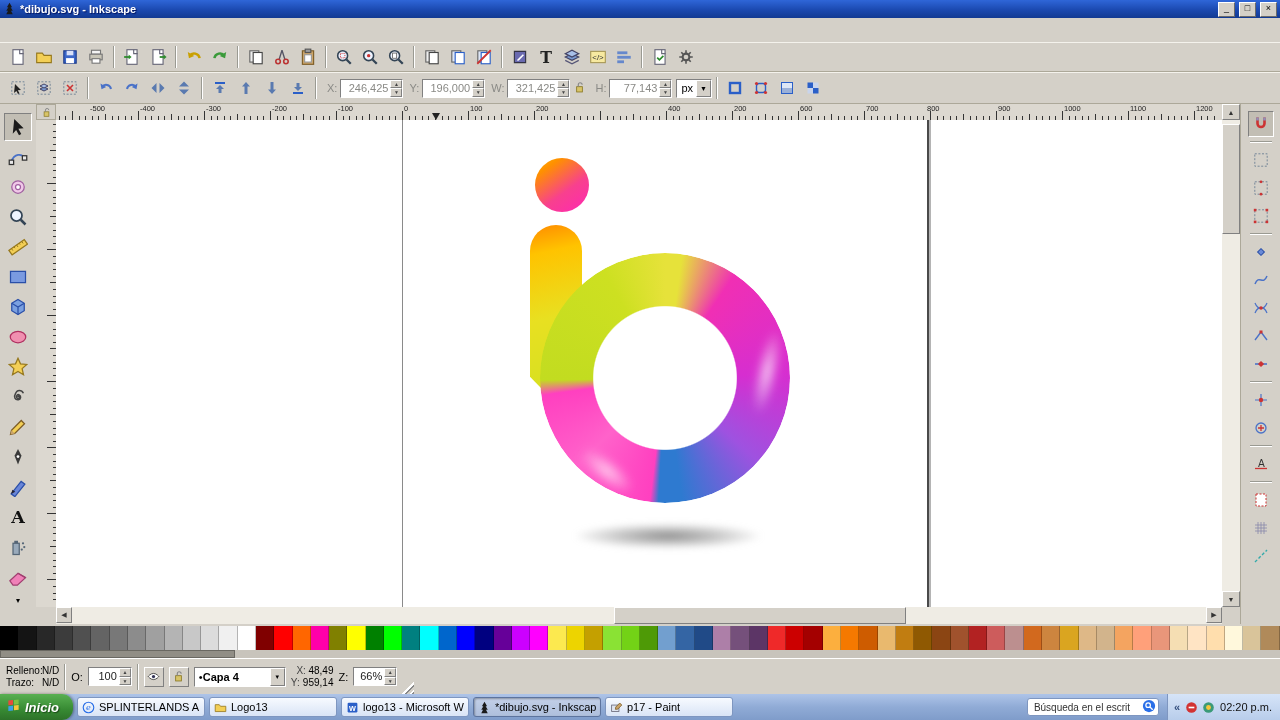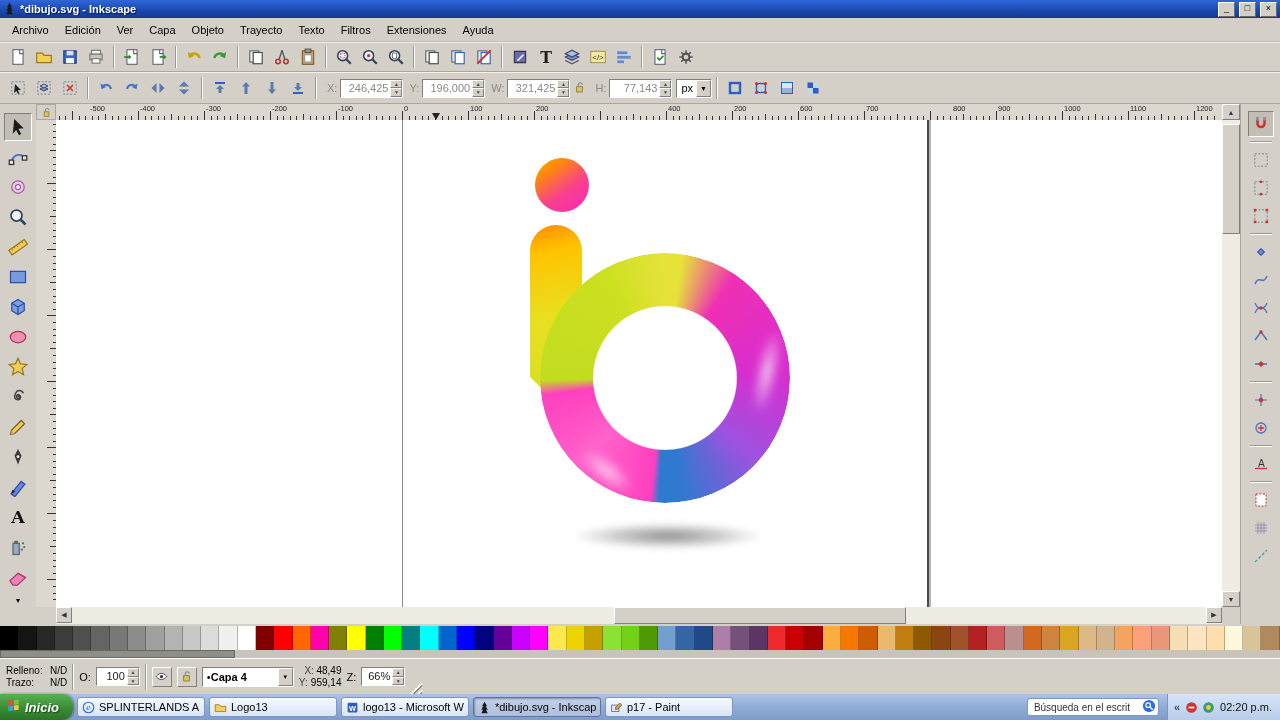--- a/index.html
+++ b/index.html
@@ -94,21 +94,21 @@
   
   #palette{position:absolute;left:0;top:626px;width:1280px;height:24px;display:flex;background:#d4d0c8;}
   .swatch{flex:1;height:100%;border-right:1px solid rgba(0,0,0,.25);box-sizing:border-box;}
   #palscroll{position:absolute;left:0;top:650px;width:1280px;height:8px;background:#c8c4bc;}
   #palthumb{position:absolute;left:0;top:0;width:235px;height:8px;background:#918e86;border:1px solid #6a6862;box-sizing:border-box;}
 
   
   #statusbar{position:absolute;left:0;top:658px;width:1280px;height:36px;background:#d4d0c8;border-top:1px solid #fff;
     display:flex;align-items:center;padding:0 6px;box-sizing:border-box;gap:5px;}
   .fs-block{font-size:10px;line-height:12px;}
-  .fs-block .lbl{display:inline-block;width:44px;}
+  .fs-block .lbl{display:inline-block;width:36px;}
   .vsep{width:0;height:26px;border-left:1px solid #9a9a92;border-right:1px solid #fff;}
   .sb-btn{width:20px;height:20px;display:flex;align-items:center;justify-content:center;background:#d4d0c8;
     border:1px solid;border-color:#fff #808080 #808080 #fff;box-sizing:border-box;}
   .layer-combo{display:flex;align-items:center;height:20px;background:#fff;border:1px solid;border-color:#808080 #fff #fff #808080;
     padding-left:4px;box-sizing:border-box;width:92px;}
   .layer-combo .lname{font-weight:bold;flex:1;}
   #sb-msg{flex:1;font-size:11px;white-space:nowrap;overflow:hidden;}
   .coords{font-size:10px;line-height:12px;text-align:right;}
   .coords .cl{display:inline-block;width:12px;text-align:left;color:#444;}
   #grip{width:12px;height:12px;align-self:flex-end;
@@ -144,32 +144,20 @@
           <svg viewBox="0 0 16 16" width="13" height="13">
             <path d="M8 1l3.2 5.5h-1.8l2.6 4.2h-2.2L12 15H4l2.2-4.3H4L6.6 6.5H4.8z" fill="#1a1a1a"></path>
           </svg>
         </span></span>
     <span class="ttl">*dibujo.svg - Inkscape</span>
     <span class="winbtn">_</span>
     <span class="winbtn">□</span>
     <span class="winbtn">×</span>
   </div>
 
-  <div id="menubar">
-      <span class="menu-item">Archivo</span>
-      <span class="menu-item">Edición</span>
-      <span class="menu-item">Ver</span>
-      <span class="menu-item">Capa</span>
-      <span class="menu-item">Objeto</span>
-      <span class="menu-item">Trayecto</span>
-      <span class="menu-item">Texto</span>
-      <span class="menu-item">Filtros</span>
-      <span class="menu-item">Extensiones</span>
-      <span class="menu-item">Ayuda</span>
-    </div>
 
   <div id="tb1" class="toolbar">
       <div class="tbtn">
         <span class="ic">
           <svg viewBox="0 0 16 16" width="18" height="18">
             <rect x="3.5" y="1.5" width="9" height="13" fill="#fff" stroke="#667"></rect>
             <path d="M9.5 1.5V5H13" fill="none" stroke="#667"></path>
           </svg>
         </span>
       </div>
@@ -836,21 +824,21 @@
         <div class="htick" style="left: 814.6px; height: 4px;"></div>
         <div class="htick" style="left: 821.2px; height: 4px;"></div>
         <div class="htick" style="left: 827.8px; height: 4px;"></div>
         <div class="htick" style="left: 834.4px; height: 4px;"></div>
         <div class="htick" style="left: 841px; height: 6px;"></div>
         <div class="htick" style="left: 847.6px; height: 4px;"></div>
         <div class="htick" style="left: 854.2px; height: 4px;"></div>
         <div class="htick" style="left: 860.8px; height: 4px;"></div>
         <div class="htick" style="left: 867.4px; height: 4px;"></div>
         <div class="htick" style="left: 874px; height: 9px;"></div>
-        <span class="rlabel" style="left: 887px; padding-left: 10px;">800</span>
+        <span class="rlabel" style="left: 861px; padding-left: 10px;">800</span>
         <div class="htick" style="left: 880.6px; height: 4px;"></div>
         <div class="htick" style="left: 887.2px; height: 4px;"></div>
         <div class="htick" style="left: 893.8px; height: 4px;"></div>
         <div class="htick" style="left: 900.4px; height: 4px;"></div>
         <div class="htick" style="left: 907px; height: 6px;"></div>
         <div class="htick" style="left: 913.6px; height: 4px;"></div>
         <div class="htick" style="left: 920.2px; height: 4px;"></div>
         <div class="htick" style="left: 926.8px; height: 4px;"></div>
         <div class="htick" style="left: 933.4px; height: 4px;"></div>
         <div class="htick" style="left: 940px; height: 9px;"></div>

